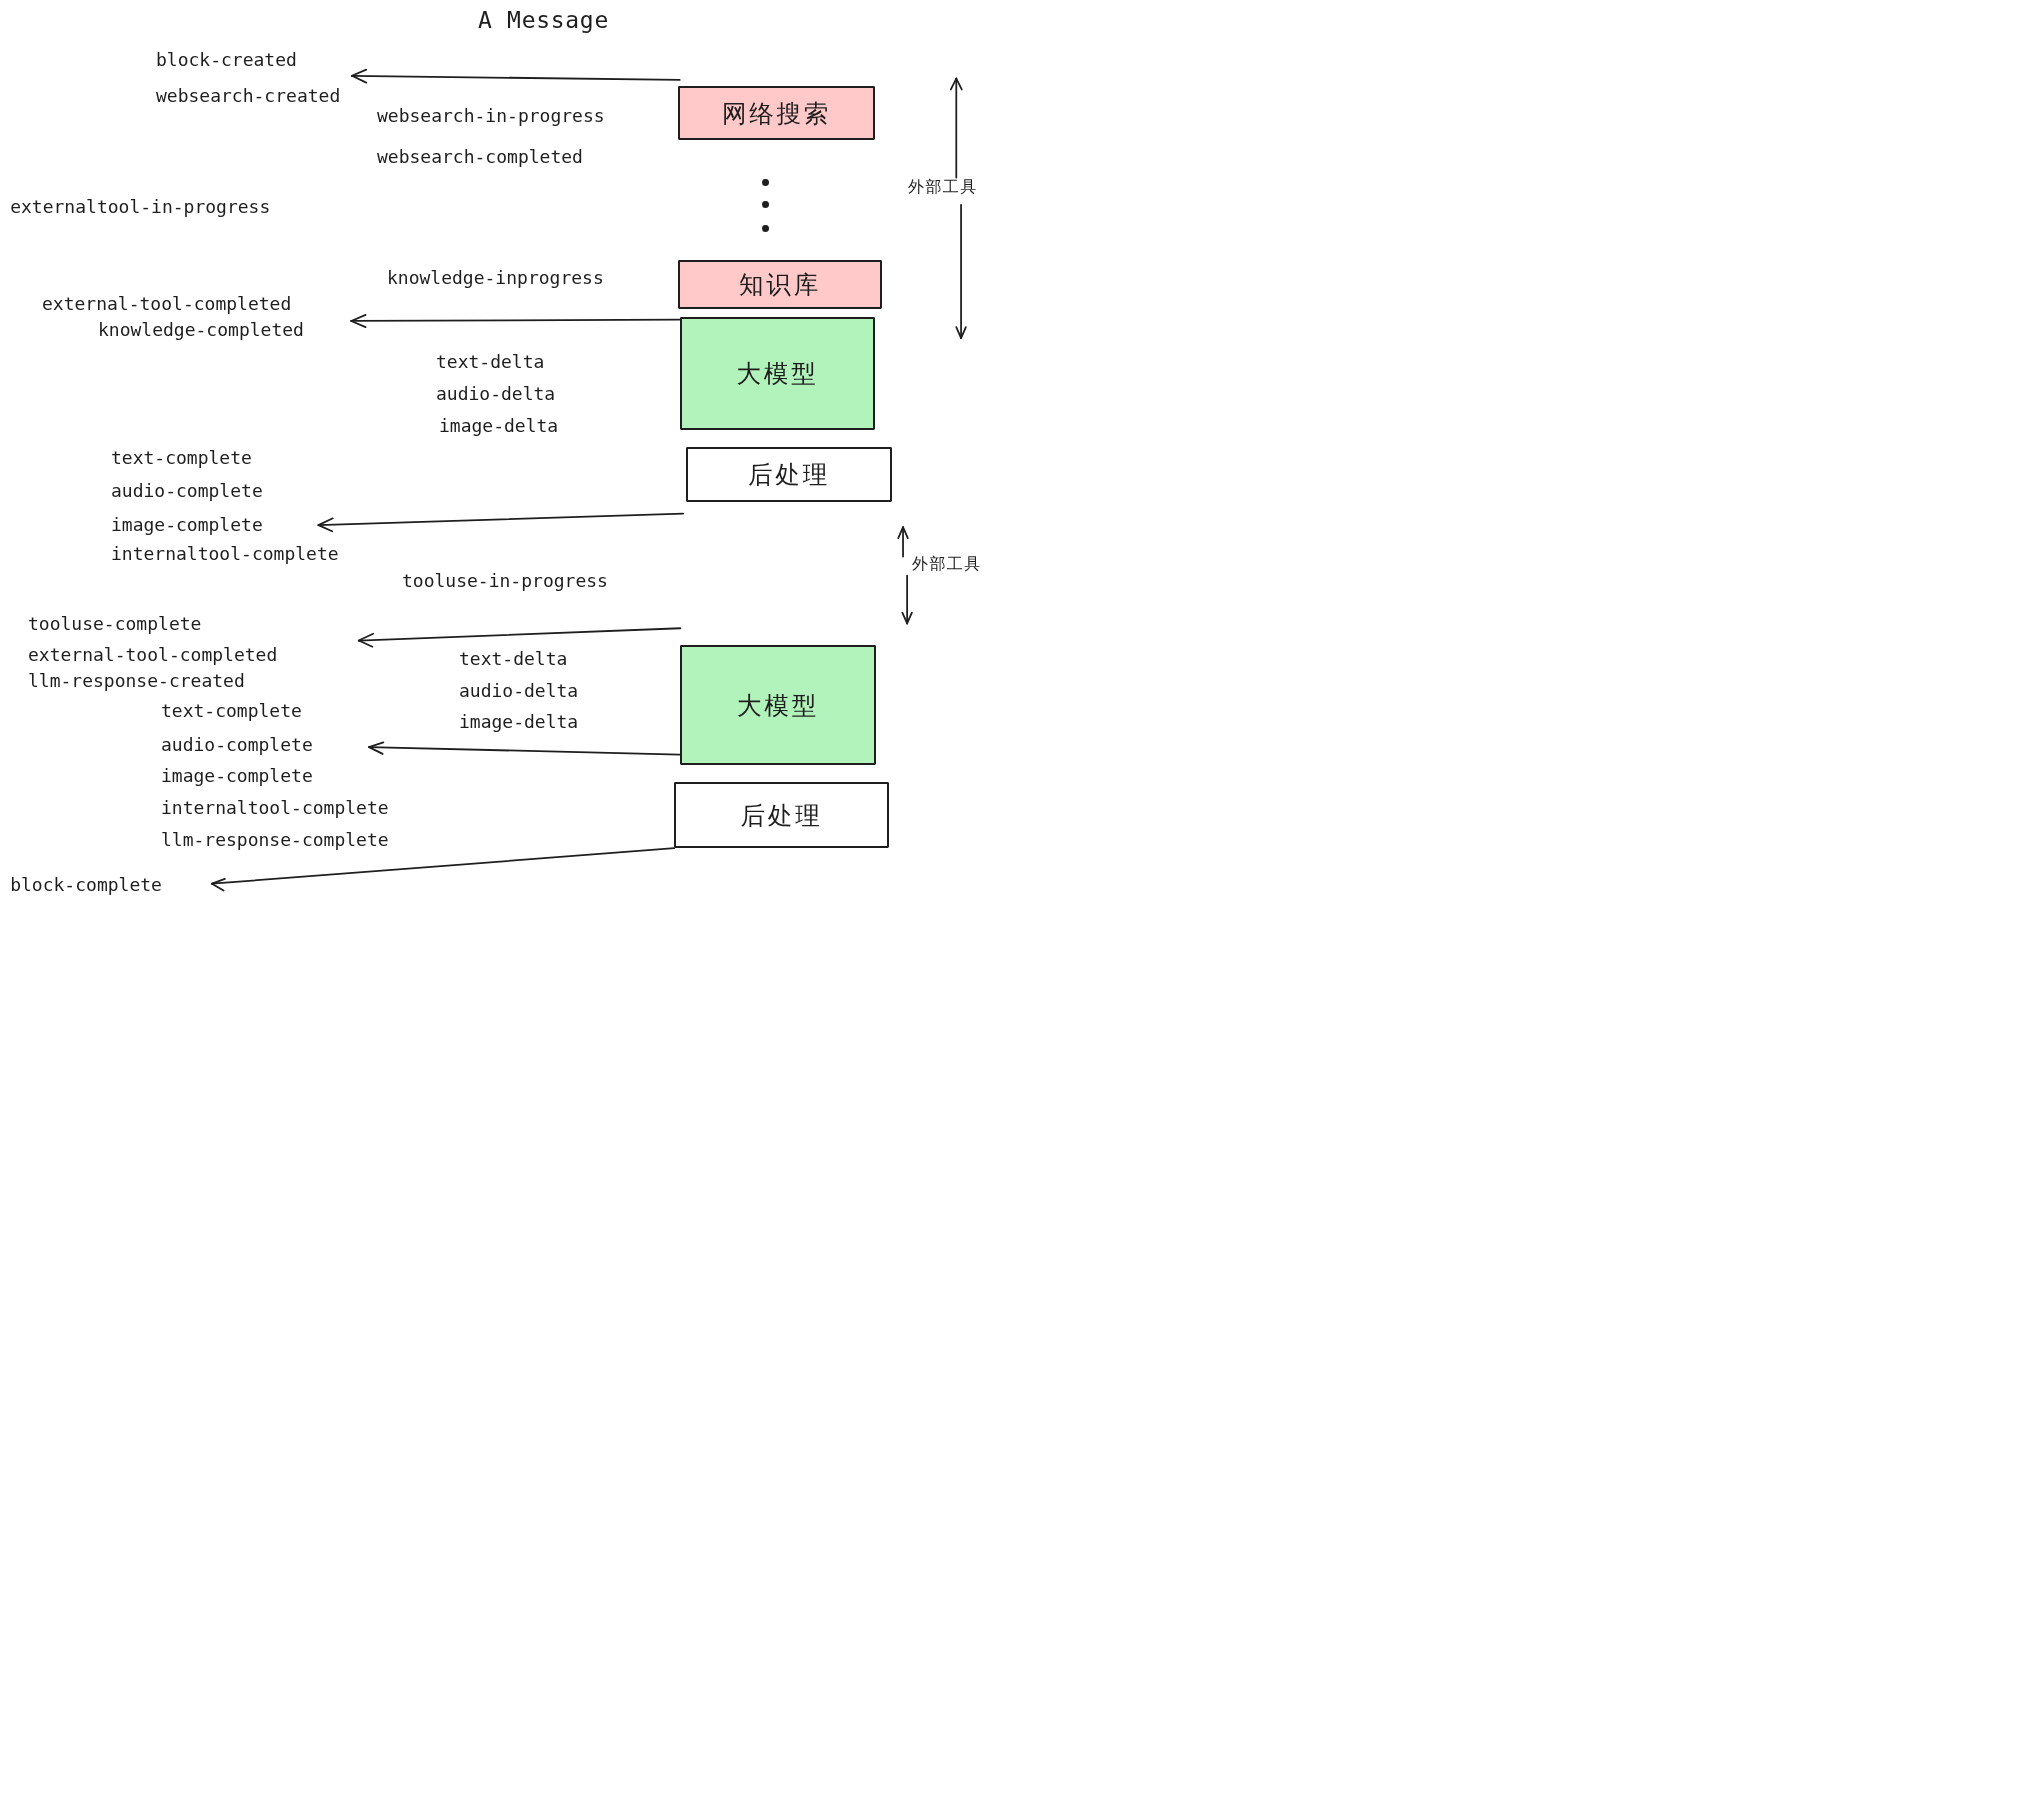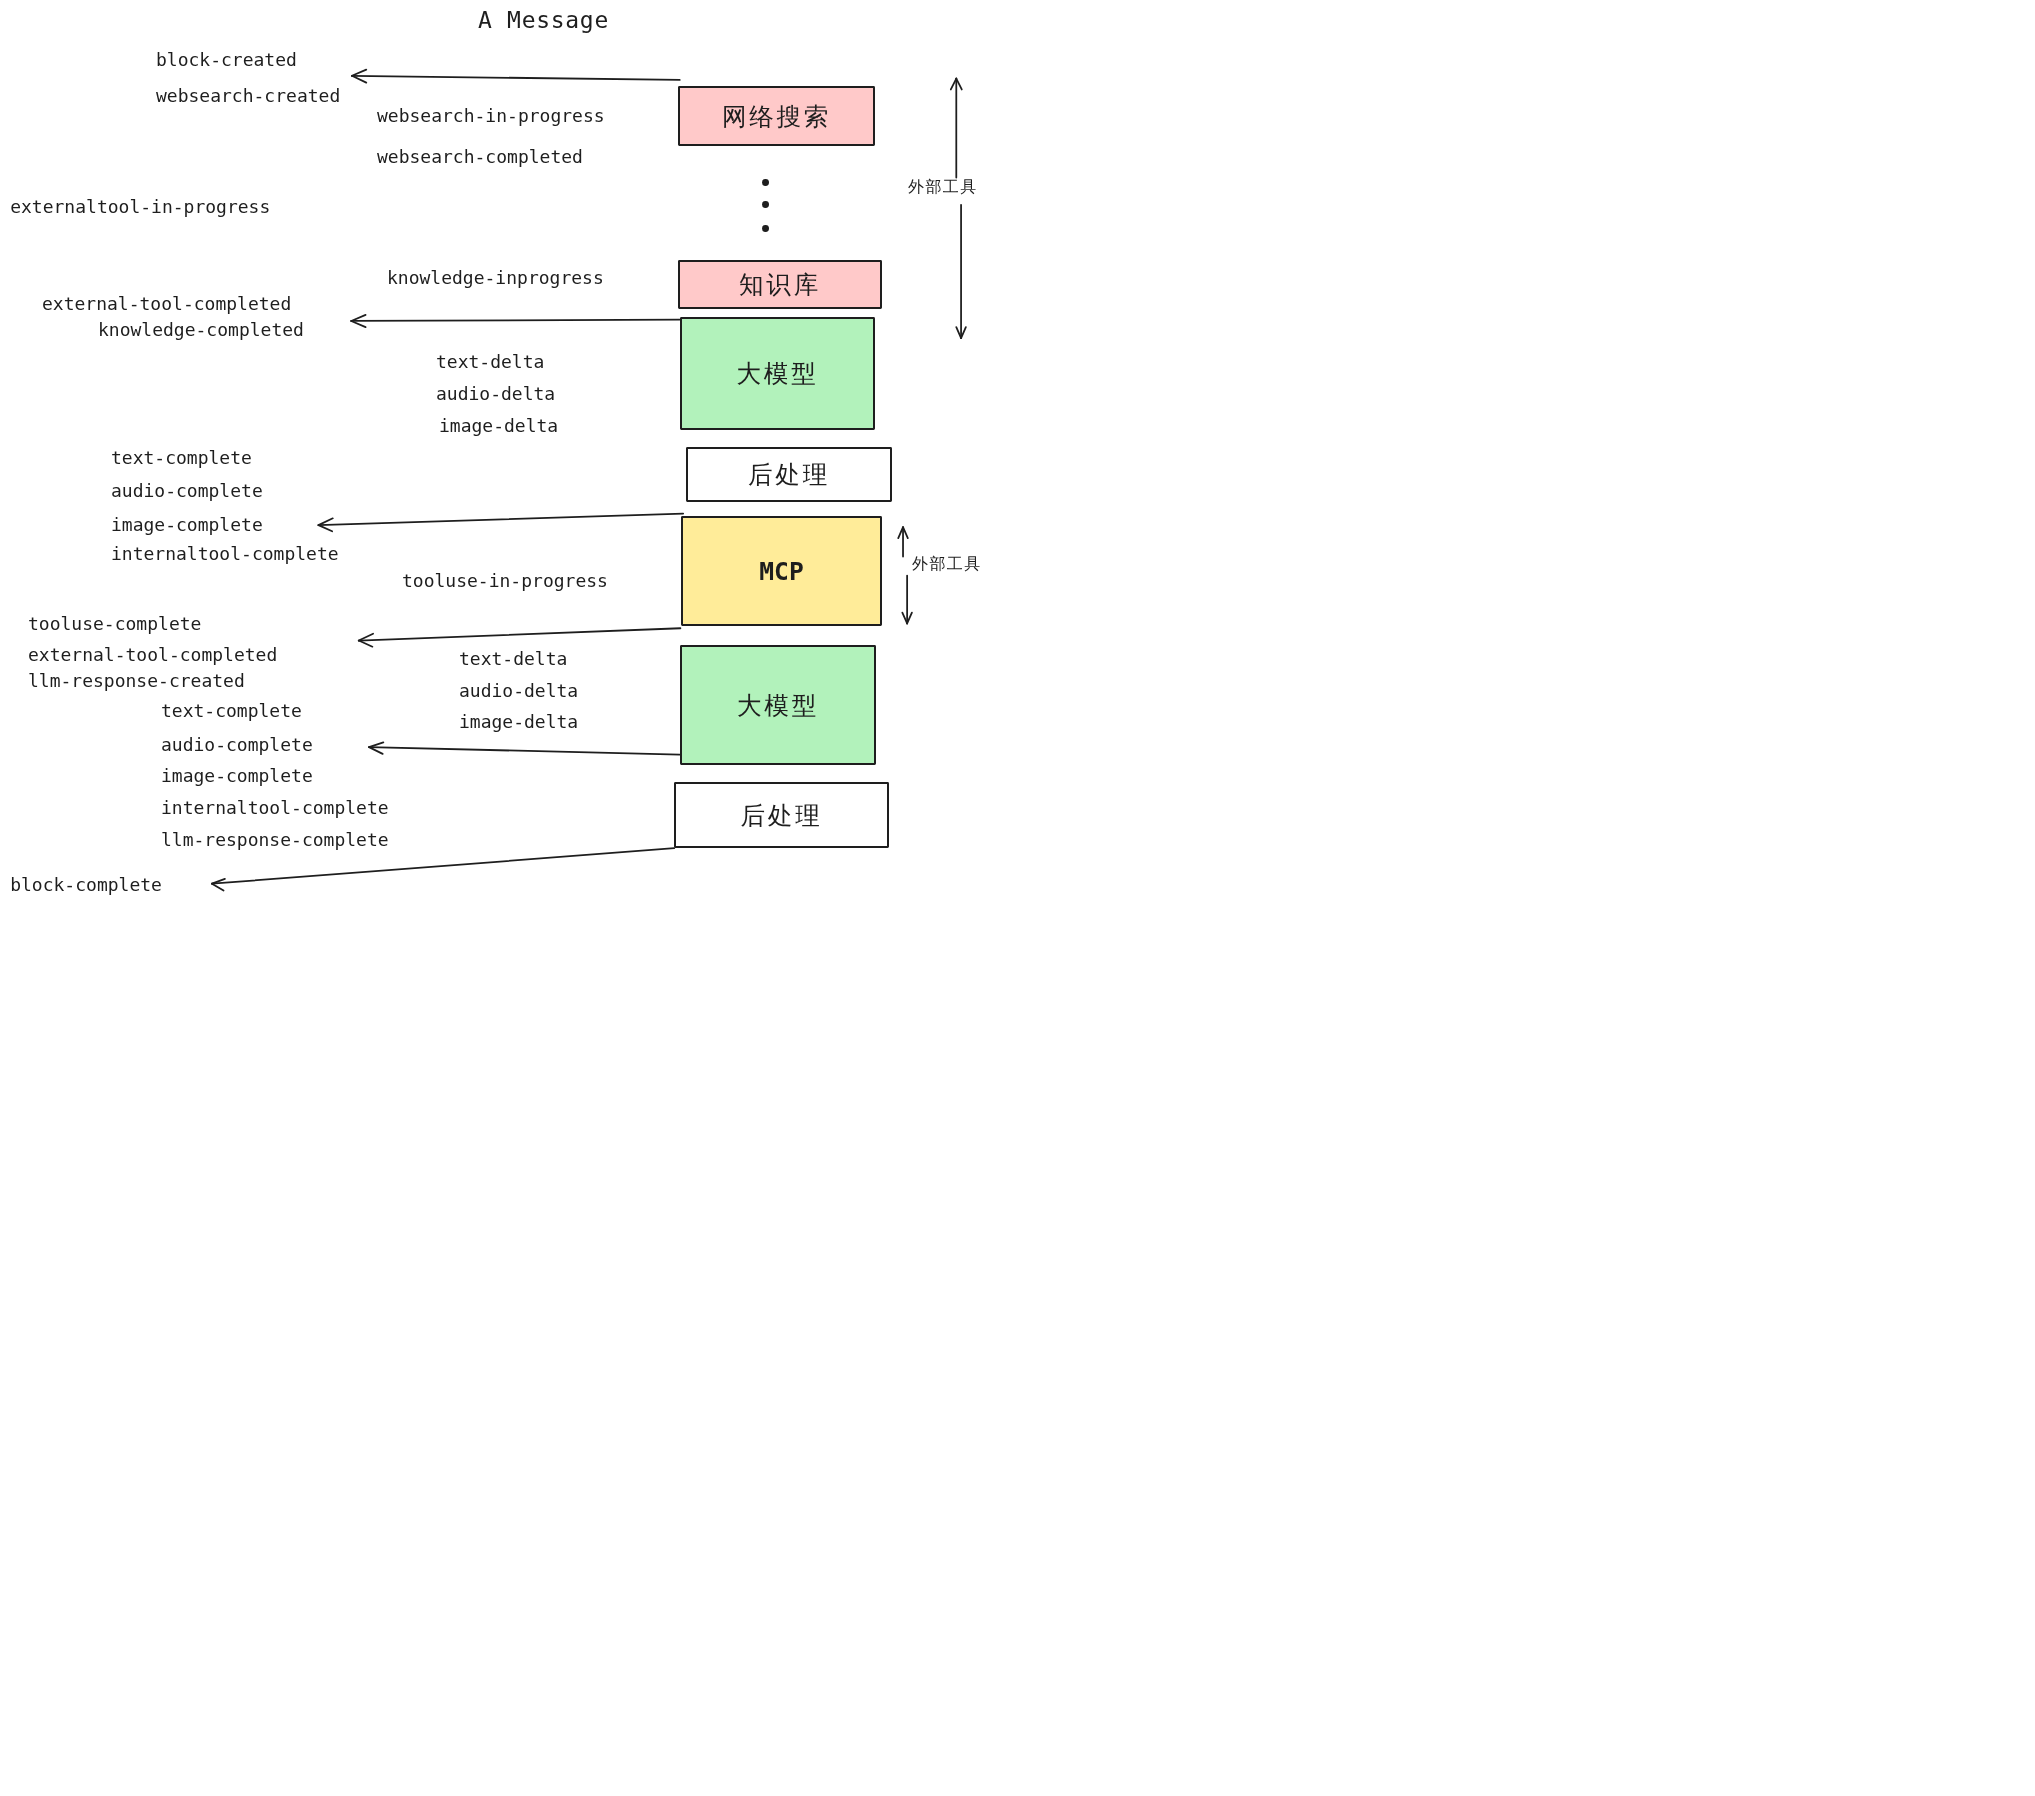--- a/index.html
+++ b/index.html
@@ -138,43 +138,40 @@
       <line x1="1322" y1="772" x2="1329" y2="788"></line>
     </g>
 
     <g>
       <line x1="1328" y1="843" x2="1328" y2="913"></line>
       <line x1="1328" y1="913" x2="1321" y2="897"></line>
       <line x1="1328" y1="913" x2="1335" y2="897"></line>
     </g>
   </svg>
 
-  <div class="node" style="left: 678px; top: 86px; width: 197px; height: 60px; background: rgb(255, 201, 201); border-color: rgb(30, 30, 30);">
+  <div class="node" style="left: 678px; top: 86px; width: 197px; height: 54px; background: rgb(255, 201, 201); border-color: rgb(30, 30, 30);">
     <span class="zh">网络搜索</span>
   </div>
 
   <div class="dot" style="left:762px;top:179px;"></div>
   <div class="dot" style="left:762px;top:201px;"></div>
   <div class="dot" style="left:762px;top:225px;"></div>
 
   <div class="node" style="left: 678px; top: 260px; width: 204px; height: 49px; background: rgb(255, 201, 201); border-color: rgb(30, 30, 30);">
     <span class="zh">知识库</span>
   </div>
 
   <div class="node" style="left: 680px; top: 317px; width: 195px; height: 113px; background: rgb(178, 242, 187); border-color: rgb(30, 30, 30);">
     <span class="zh">大模型</span>
   </div>
 
   <div class="node" style="left: 686px; top: 447px; width: 206px; height: 55px; background: rgb(255, 255, 255); border-color: rgb(30, 30, 30);">
     <span class="zh">后处理</span>
   </div>
 
-  <div class="node" style="left: 681px; top: 516px; width: 201px; height: 110px; background: rgb(255, 236, 153); border-color: rgb(30, 30, 30);">
-    <span class="mono">MCP</span>
-  </div>
 
   <div class="node" style="left: 680px; top: 645px; width: 196px; height: 120px; background: rgb(178, 242, 187); border-color: rgb(30, 30, 30);">
     <span class="zh">大模型</span>
   </div>
 
   <div class="node" style="left: 674px; top: 782px; width: 215px; height: 66px; background: rgb(255, 255, 255); border-color: rgb(30, 30, 30);">
     <span class="zh">后处理</span>
   </div>
 
   <div class="side-label" style="left:908px;top:177px;">外部工具</div>

